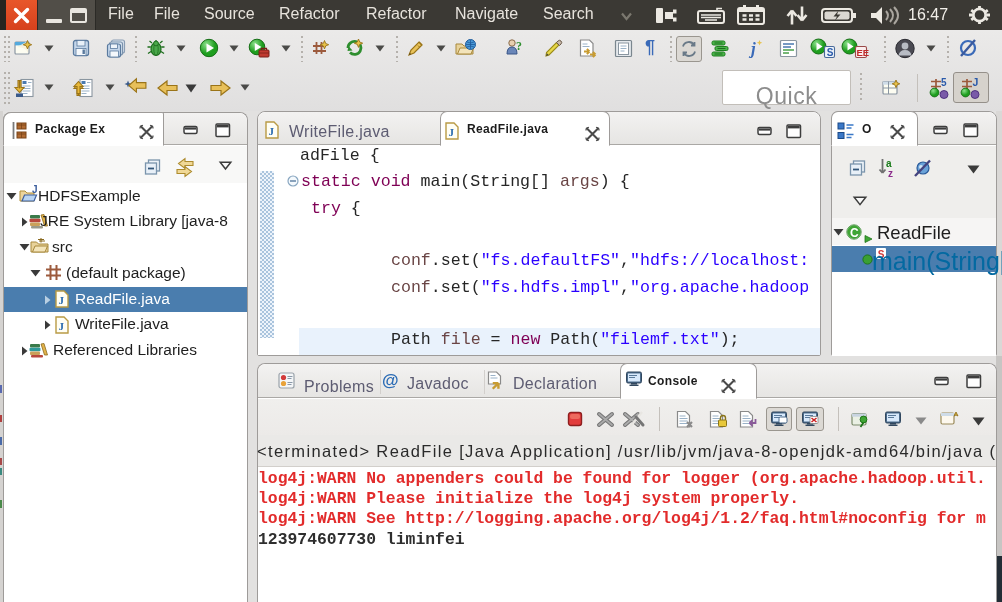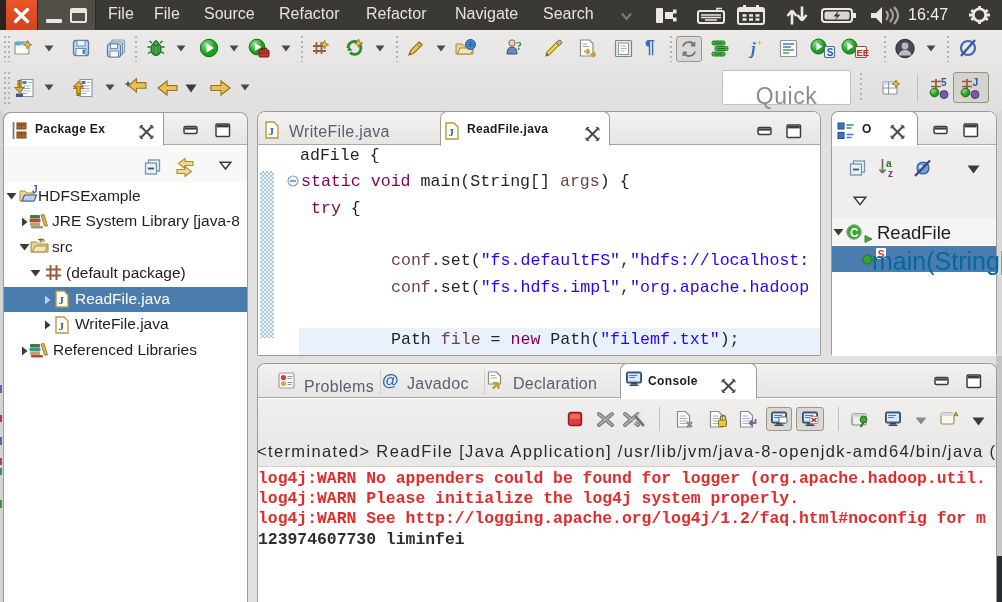--- a/index.html
+++ b/index.html
@@ -414,21 +414,21 @@
   <svg class="a" style="left:21px;top:217px;z-index:4" width="7" height="10" viewBox="0 0 7 10">
       <path d="M1 0.5 L6.5 5 L1 9.5 z" fill="#3a3a3a"></path>
     </svg>
   <svg class="a" style="left:29px;top:213px;z-index:4" width="19" height="16" viewBox="0 0 19 16">
       <rect x="1" y="2" width="10" height="3.4" rx="1" fill="#3a7a4a"></rect>
       <rect x="0.5" y="5.8" width="11" height="3.4" rx="1" fill="#b8473c"></rect>
       <rect x="1" y="9.6" width="10" height="3.4" rx="1" fill="#caa05a"></rect>
       <rect x="2" y="13" width="12" height="2.4" rx="1" fill="#9a9a8a"></rect>
       <path d="M12 2 l3.5 11 h3 L15 1.5 z" fill="#e2b34a" stroke="#8a6a20" stroke-width="0.8"></path>
     </svg>
-  <span class="t tree" style="left:52px;top:212.2px;z-index:4">JRE System Library [java-8</span>
+  <span class="t tree" style="left:40px;top:212.2px;z-index:4">JRE System Library [java-8</span>
   <svg class="a" style="left:19px;top:243px;z-index:4" width="11" height="8" viewBox="0 0 11 8">
       <path d="M0.5 1 h10 L5.5 7.5 z" fill="#3a3a3a"></path>
     </svg>
   <svg class="a" style="left:30px;top:238px;z-index:4" width="19" height="16" viewBox="0 0 19 16">
       <path d="M1 14 V4 h5.5 l2 2 H18 v8 z" fill="#e8d29a" stroke="#a8893c" stroke-width="1"></path>
       <path d="M2.5 14 l2.5 -6 h12.5 l-2.5 6 z" fill="#f3e4ba" stroke="#a8893c" stroke-width="1"></path>
       <path d="M8 1.5 h6 M11 0 v4.5 M9 3 h6" stroke="#8a6a20" stroke-width="1.1"></path>
     </svg>
   <span class="t tree" style="left:52px;top:237.9px;z-index:4">src</span>
   <svg class="a" style="left:30px;top:269px;z-index:4" width="11" height="8" viewBox="0 0 11 8">

